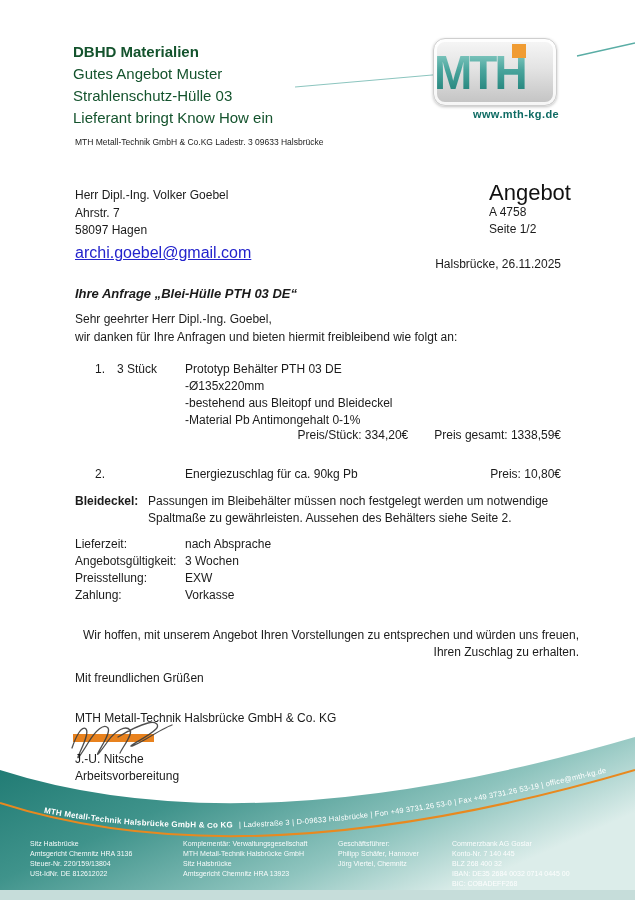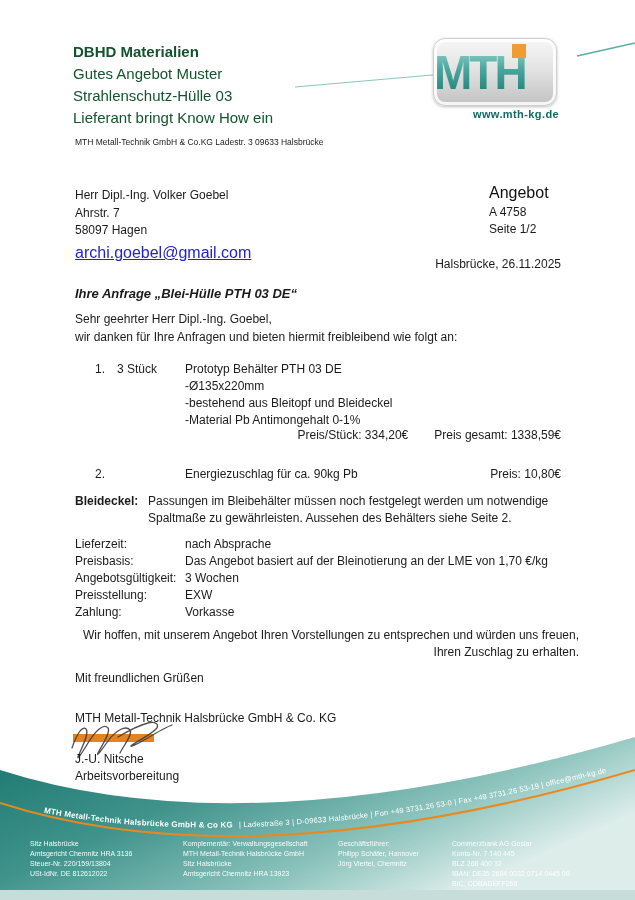--- a/index.html
+++ b/index.html
@@ -25,21 +25,21 @@
     -webkit-text-fill-color:transparent;color:#2f968e;
     transform:scaleY(1.05);
   }
   .logo-square{left:78px;top:5px;width:14px;height:14px;background:#f09c33;}
   .logo-url{left:455px;top:108px;width:122px;text-align:center;font-size:11px;font-weight:bold;color:#0e6b63;letter-spacing:.4px;}
   .sender-line{left:75px;top:137px;font-size:8.5px;color:#222;}
   
   .recipient{left:75px;top:187px;font-size:12px;line-height:17.5px;}
   .email{left:75px;top:244px;font-size:16px;color:#2323cc;text-decoration:underline;cursor:pointer;}
   .doc-meta{left:489px;top:181px;}
-  .doc-title{font-size:16px;line-height:23px;color:#111;}
+  .doc-title{font-size:22px;line-height:23px;color:#111;}
   .doc-line{font-size:12px;line-height:17px;}
   .place-date{right:74px;top:257px;font-size:12px;}
   
   .subject{left:75px;top:286px;font-size:13px;font-weight:bold;font-style:italic;}
   .salutation{left:75px;top:311px;font-size:12px;line-height:17.5px;}
   .body-12{font-size:12px;line-height:17px;}
   .item-pos{left:95px;top:361px;}
   .item-qty{left:117px;top:361px;}
   .item-desc{left:185px;top:361px;}
   .price-row{right:74px;top:427px;display:flex;gap:26px;}
@@ -132,24 +132,20 @@
 
   <div class="abs body-12 remark-label">Bleideckel:</div>
   <div class="abs body-12 remark-text">Passungen im Bleibehälter müssen noch festgelegt werden um notwendige Spaltmaße zu gewährleisten. Aussehen des Behälters siehe Seite 2.</div>
 
   <div class="abs body-12 terms">
     <div class="term-row">
       <span class="term-label">Lieferzeit:</span>
       <span>nach Absprache</span>
     </div>
     <div class="term-row">
-      <span class="term-label">Preisbasis:</span>
-      <span>Das Angebot basiert auf der Bleinotierung an der LME von 1,70 €/kg</span>
-    </div>
-    <div class="term-row">
       <span class="term-label">Angebotsgültigkeit:</span>
       <span>3 Wochen</span>
     </div>
     <div class="term-row">
       <span class="term-label">Preisstellung:</span>
       <span>EXW</span>
     </div>
     <div class="term-row">
       <span class="term-label">Zahlung:</span>
       <span>Vorkasse</span>

